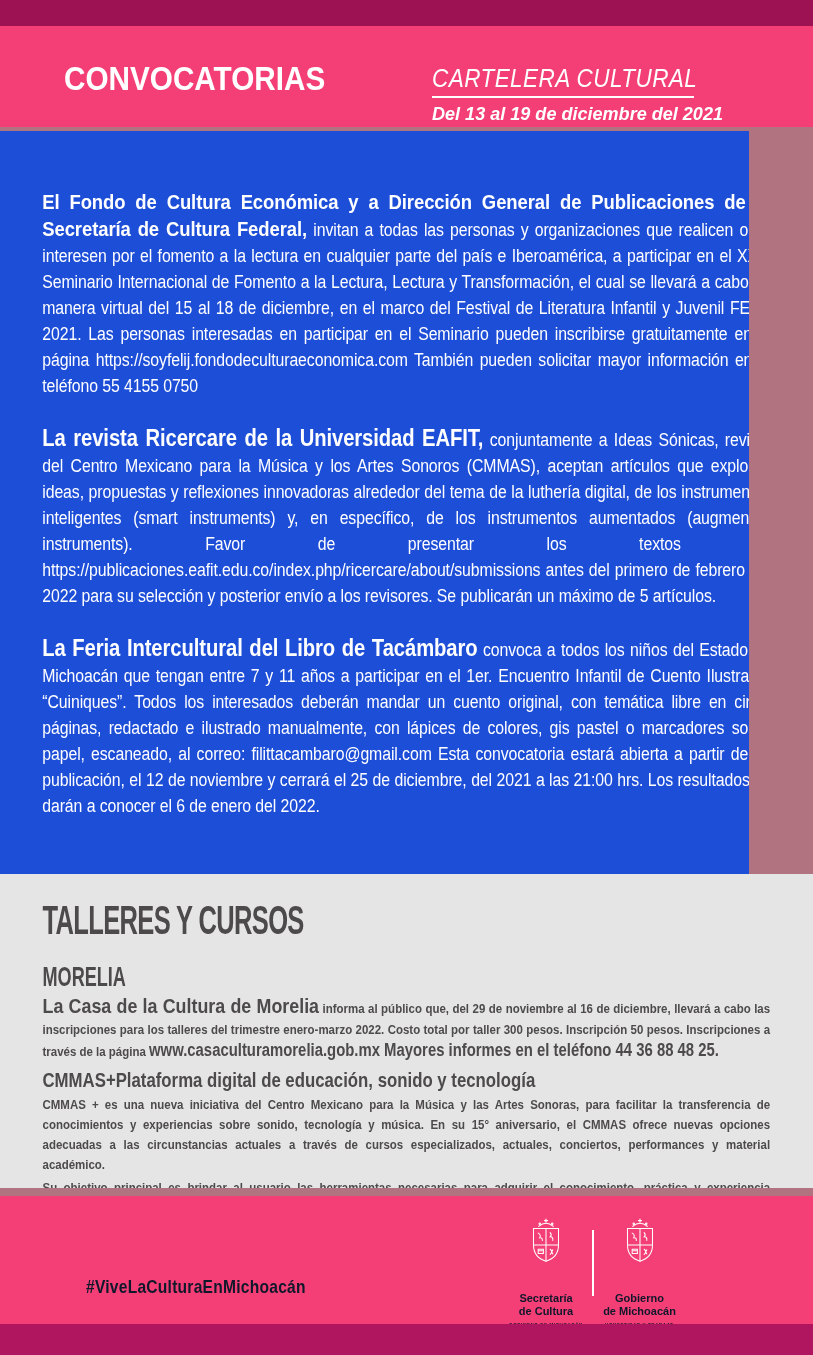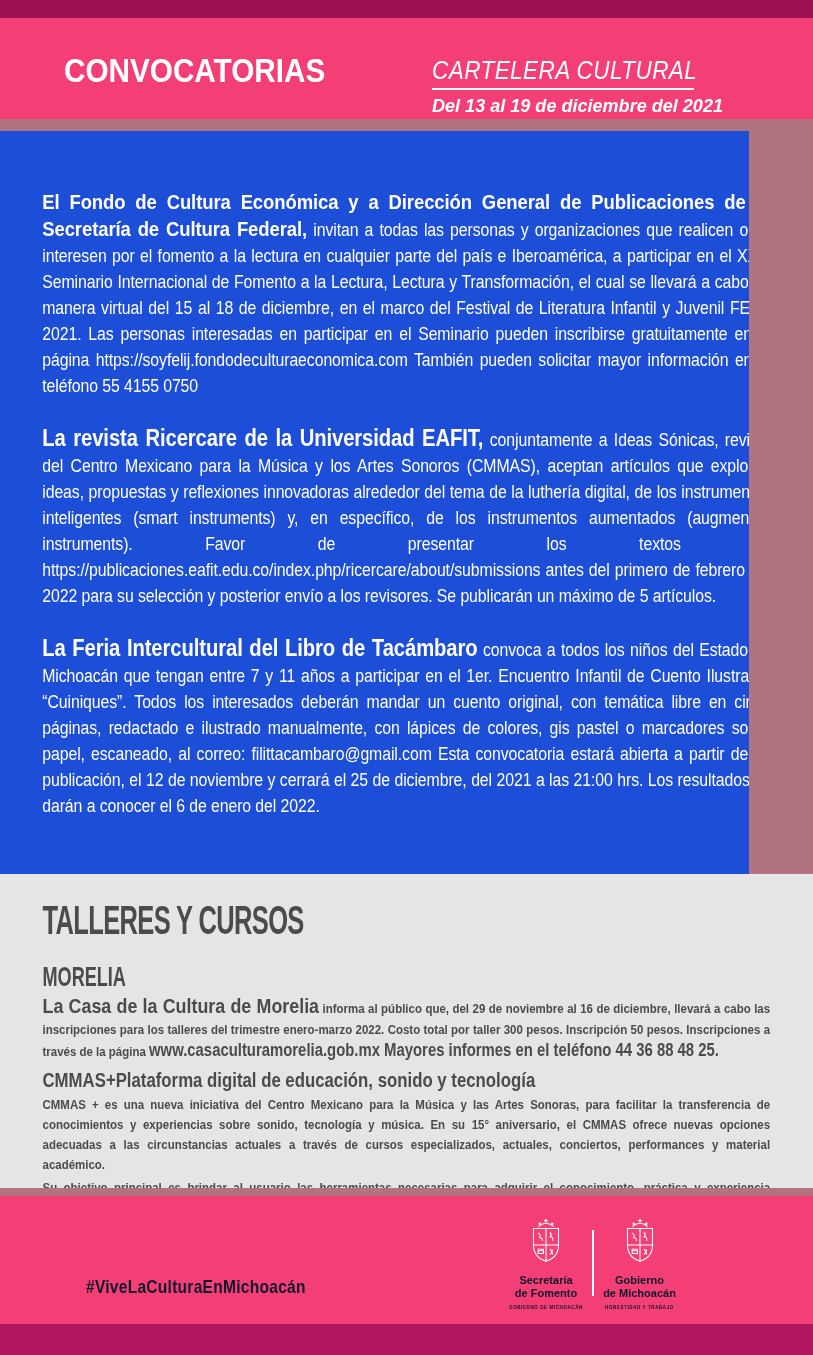--- a/index.html
+++ b/index.html
@@ -7,21 +7,21 @@
   body { font-family:"Liberation Sans", sans-serif; }
   .page {
     position:relative; width:813px; height:1355px; margin:0 auto;
     background:#B0737F; overflow:hidden;
   }
   
   .strip-top    { position:absolute; left:0; top:0;      width:813px; height:30px; background:#9C1253; }
   .strip-bottom { position:absolute; left:0; top:1324px; width:813px; height:31px; background:#B01560; }
 
   
-  .band-header { position:absolute; left:0; top:18px; width:813px; height:101px; background:#F43F76; color:#fff; }
+  .band-header { position:absolute; left:0; top:26px; width:813px; height:101px; background:#F43F76; color:#fff; }
   .page-title {
     position:absolute; left:64px; top:34px; font-size:33px; font-weight:bold;
     letter-spacing:0px; transform:scaleX(0.90); transform-origin:0 0; white-space:nowrap;
   }
   .masthead-wrap { position:absolute; left:432px; top:38px;font-style:italic; }
   .masthead {
     font-size:25px; font-weight:normal; transform:scaleX(0.90); transform-origin:0 0;
     white-space:nowrap; letter-spacing:0.5px;
   }
   .masthead-rule { width:262px; height:2px; background:#fff; margin-top:3px; }
@@ -57,21 +57,21 @@
   
   .band-footer { position:absolute; left:0; top:1196px; width:813px; height:128px; background:#F43F76; color:#0f172a; }
   .hashtag {
     position:absolute; left:86px; top:80px; font-size:19px; font-weight:bold;
     letter-spacing:0.3px; transform:scaleX(0.82); transform-origin:0 0; white-space:nowrap;
   }
   .logos { position:absolute; left:502px; top:22px; display:flex; align-items:flex-start; }
   .logo-block { width:88px; text-align:center; }
   .logo-divider { width:1.5px; height:66px; background:#fff; margin:12px 2px 0 2px; }
   .shield { display:block; margin:0 auto; }
-  .logo-name { font-size:11px; font-weight:bold; line-height:13px; margin-top:6px; }
+  .logo-name { font-size:11px; font-weight:bold; line-height:13px; margin-top:24px; }
   .logo-sub  { font-size:4.5px; font-weight:bold; letter-spacing:0.6px; margin-top:5px; white-space:nowrap; }
 </style>
 </head>
 <body>
 
 <div class="page">
 
   <div class="strip-top"></div>
 
   <div class="band-header">
@@ -114,21 +114,21 @@
             <circle cx="26" cy="5.5" r="0.7"></circle>
           <path d="M8 10 h24 v16 c0 10 -7 14 -12 15.5 c-5 -1.5 -12 -5.5 -12 -15.5 z"></path>
           <path d="M8 26 h24 M20 10 v31.5"></path>
           <path d="M12.5 14.5 q3 1.5 1.5 4.5 q2.5 -0.5 2.5 2.5"></path>
           <path d="M24 14 q2 2 0 4 q3 0 2.5 3.5"></path>
           <path d="M12.5 30 h5 v4 h-5 z M13.5 31.5 h3"></path>
           <path d="M24 30 q3 2 0 5 M26.5 30.5 q-2 2 0 4"></path>
         </svg>
         <div class="logo-name">
           <div>Secretaría</div>
-          <div>de Fomento</div>
+          <div>de Cultura</div>
         </div>
         <div class="logo-sub">GOBIERNO DE MICHOACÁN</div>
       </div>
 
       <div class="logo-divider"></div>
 
       <div class="logo-block">
         <svg class="shield" width="42" height="50" viewBox="0 0 40 48" fill="none" stroke="#ffffff" stroke-width="1" stroke-linecap="round">
           <path d="M20 1 v3 M18.5 2.5 h3"></path>
           <path d="M13 8 q7 -6 14 0"></path>

